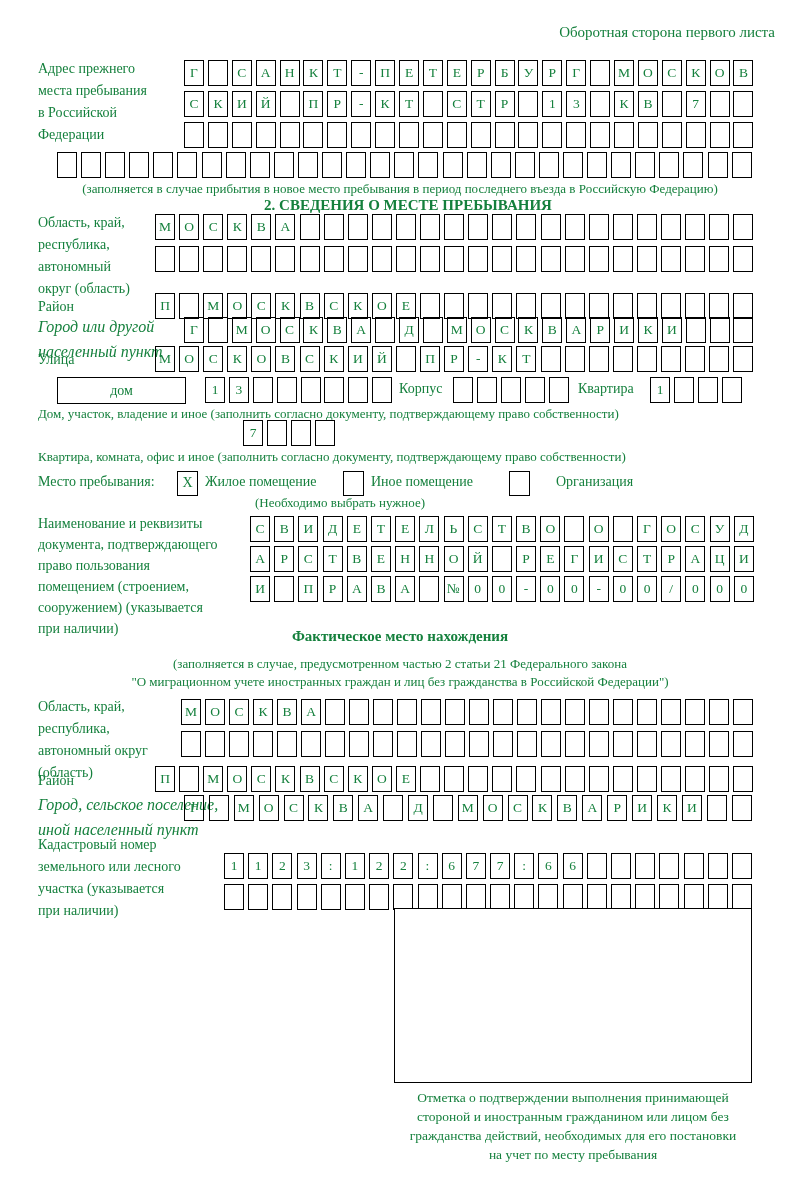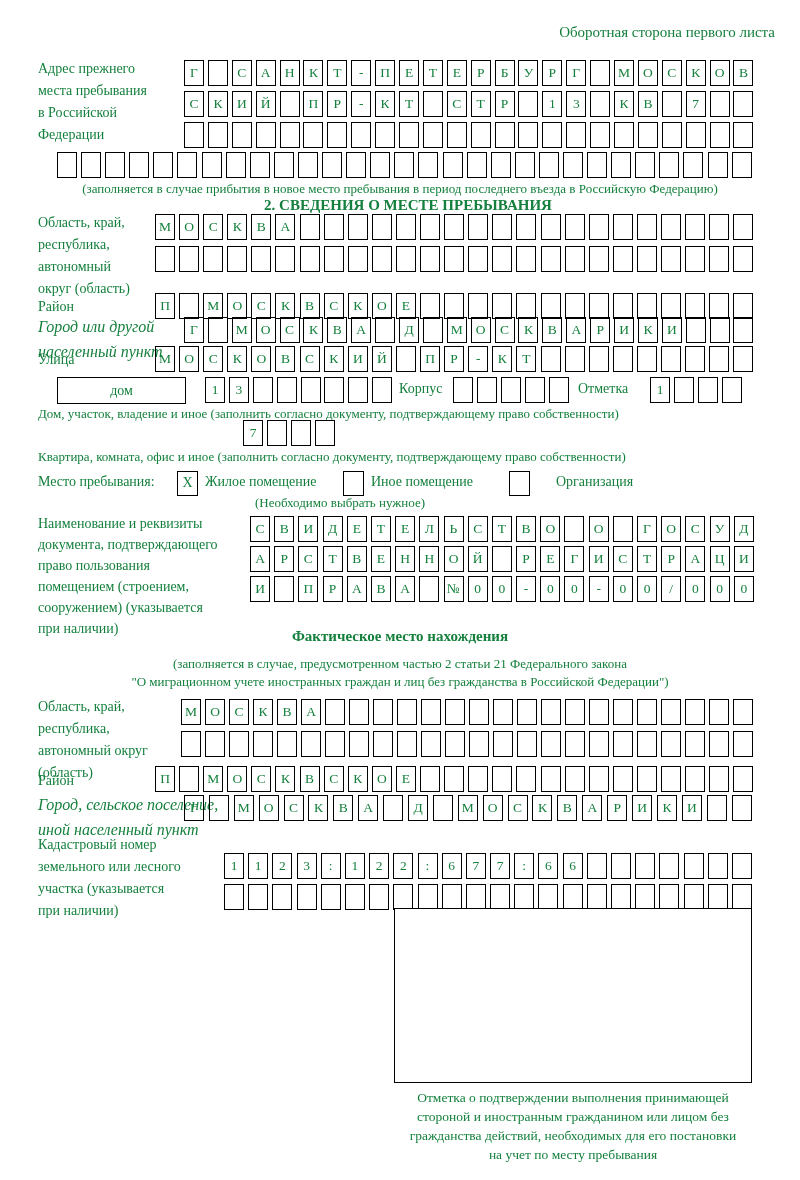--- a/index.html
+++ b/index.html
@@ -305,21 +305,21 @@
       <span class="cell"></span>
     </div>
   <div class="abs inline-label" style="left:399px;top:381px;">Корпус</div>
   <div class="abs boxrow" style="left:453px;top:377px;gap:4px;">
       <span class="cell"></span>
       <span class="cell"></span>
       <span class="cell"></span>
       <span class="cell"></span>
       <span class="cell"></span>
     </div>
-  <div class="abs inline-label" style="left:578px;top:381px;">Отметка</div>
+  <div class="abs inline-label" style="left:578px;top:381px;">Квартира</div>
   <div class="abs boxrow" style="left:650px;top:377px;gap:4px;">
       <span class="cell">1</span>
       <span class="cell"></span>
       <span class="cell"></span>
       <span class="cell"></span>
     </div>
   <div class="abs note" style="left:38px;top:406px;">Дом, участок, владение и иное (заполнить согласно документу, подтверждающему право собственности)</div>
 
   <div class="abs boxrow" style="left:243px;top:420px;gap:4px;">
       <span class="cell">7</span>

